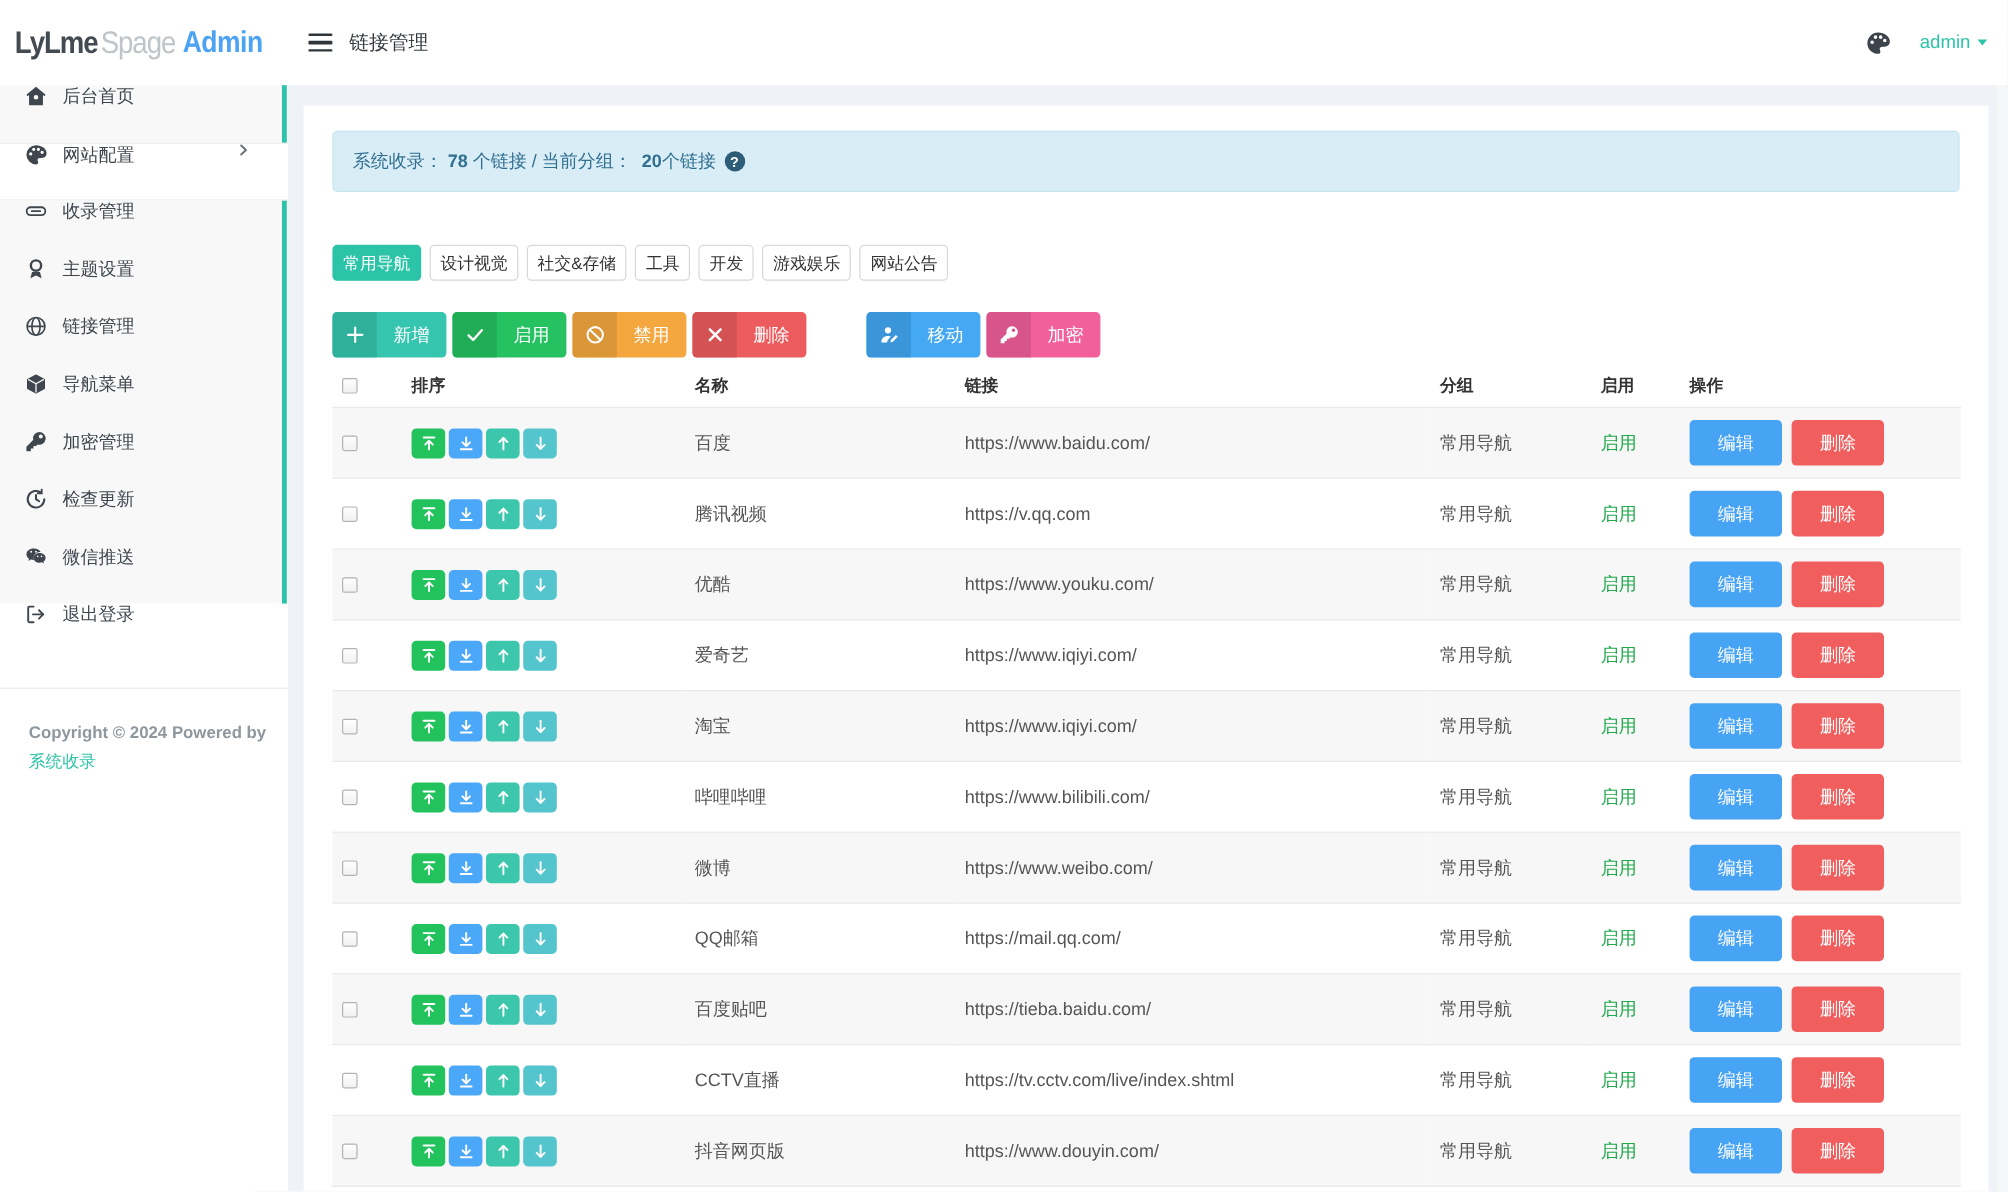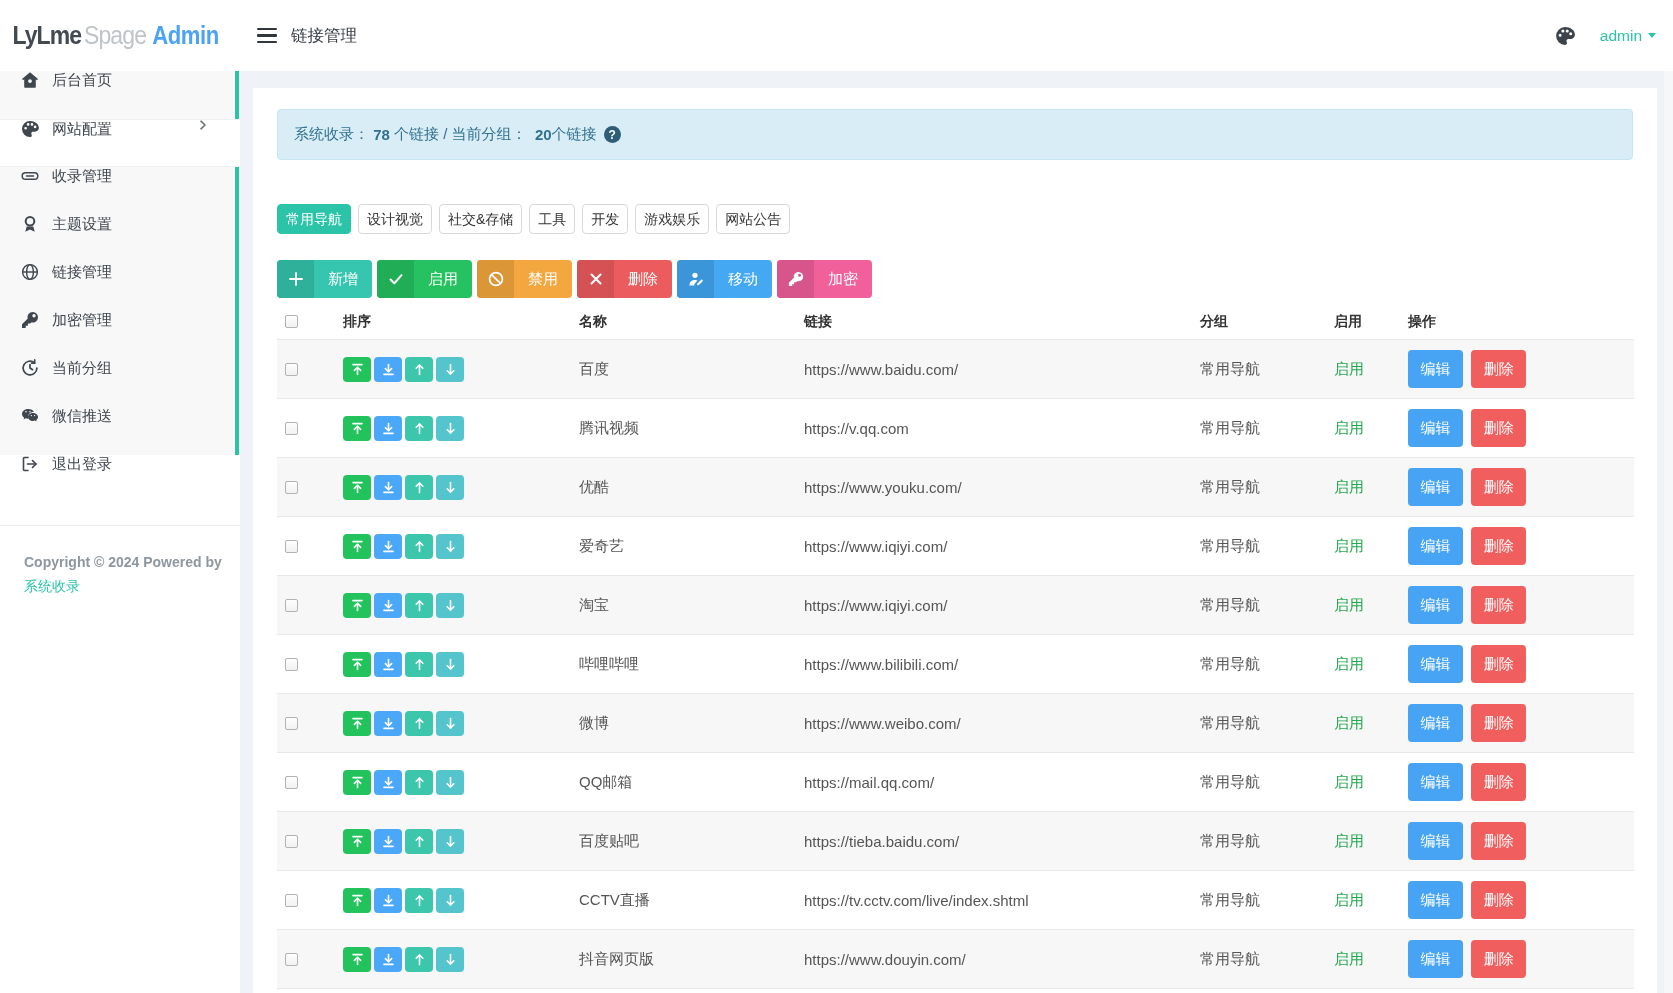--- a/index.html
+++ b/index.html
@@ -115,21 +115,21 @@
     width:95px; height:38px; border-radius:4px; overflow:hidden;
     display:flex; margin-right:5px; color:#fff; cursor:pointer; border:none;
   }
   .tbtn-icon { width:37px; display:flex; align-items:center; justify-content:center; flex:none; }
   .tbtn-icon svg { width:16px; height:16px; }
   .tbtn-label { flex:1; display:flex; align-items:center; justify-content:center; font-size:15px; }
   .tbtn.teal   { background:var(--btn-teal);   } .tbtn.teal .tbtn-icon   { background:var(--btn-teal-dark); }
   .tbtn.green  { background:var(--btn-green);  } .tbtn.green .tbtn-icon  { background:var(--btn-green-dark); }
   .tbtn.orange { background:var(--btn-orange); } .tbtn.orange .tbtn-icon { background:var(--btn-orange-dark); }
   .tbtn.red    { background:var(--btn-red);    } .tbtn.red .tbtn-icon    { background:var(--btn-red-dark); }
-  .tbtn.blue   { background:var(--btn-blue);   } .tbtn.blue .tbtn-icon   { background:var(--btn-blue-dark); }
+  .tbtn.blue   { background:var(--btn-blue);margin-left:45px;   } .tbtn.blue .tbtn-icon   { background:var(--btn-blue-dark); }
   .tbtn.pink   { background:var(--btn-pink);   } .tbtn.pink .tbtn-icon   { background:var(--btn-pink-dark); }
 
   
   table.links { margin-top:5px; width:100%; border-collapse:collapse; table-layout:fixed; }
   table.links th {
     text-align:left; padding:10px 8px; font-size:14px; line-height:16px;
     color:#333; font-weight:700;
   }
   table.links td { padding:10px 8px; font-size:15px; color:#555; vertical-align:middle; }
   table.links tbody tr { border-top:1px solid #e8e8e8; }
@@ -149,21 +149,21 @@
   }
   .sort-btn svg { width:13px; height:13px; }
   .sort-top    { background:var(--sort-top); }
   .sort-bottom { background:var(--sort-bottom); }
   .sort-up     { background:var(--sort-up); }
   .sort-down   { background:var(--sort-down); }
 
   .status-enabled { color:var(--enabled-green); }
 
   .action-btn {
-    width:55px; height:38px; border-radius:4px; border:none; margin-right:4px;
+    width:77px; height:38px; border-radius:4px; border:none; margin-right:4px;
     display:inline-flex; align-items:center; justify-content:center;
     color:#fff; font-size:15px; cursor:pointer; vertical-align:middle;
   }
   .action-edit { background:var(--edit-blue); }
   .action-delete { background:var(--delete-red); }
 </style>
 </head>
 <body>
 
 <aside class="sidebar">
@@ -228,41 +228,51 @@
           <svg viewBox="0 0 18 18" fill="none" stroke="currentColor" stroke-width="1.4">
             <circle cx="9" cy="9" r="7.4"></circle>
             <ellipse cx="9" cy="9" rx="3.4" ry="7.4"></ellipse>
             <path d="M1.6 9 H16.4"></path>
           </svg>
         </span>
         <span class="mi-label">链接管理</span>
 
       </div>
 
+      <div class="menu-item">
+        <span class="mi-icon">
+          <svg viewBox="0 0 18 18" fill="currentColor" stroke="currentColor" stroke-width="1" stroke-linejoin="round">
+            <path d="M9 1.5 L16 5.2 V12.8 L9 16.5 L2 12.8 V5.2 Z"></path>
+            <path d="M2.4 5.2 L9 8.8 L15.6 5.2 M9 8.8 V16" fill="none" stroke="#f8f8f8" stroke-width="1.1"></path>
+          </svg>
+        </span>
+        <span class="mi-label">导航菜单</span>
+
+      </div>
 
 
       <div class="menu-item">
         <span class="mi-icon">
           <svg viewBox="0 0 18 18" fill="currentColor">
             <path d="M11.7 1 a5.3 5.3 0 0 0-5.1 6.7 L1 13.3 V17 h3.7 v-2.2 h2.2 v-2.2 h2.2 l1.2-1.2 A5.3 5.3 0 1 0 11.7 1 Z M13 6.4 a1.7 1.7 0 1 1 0-3.4 1.7 1.7 0 0 1 0 3.4 Z"></path>
           </svg>
         </span>
         <span class="mi-label">加密管理</span>
 
       </div>
 
       <div class="menu-item">
         <span class="mi-icon">
           <svg viewBox="0 0 18 18" fill="none" stroke="currentColor" stroke-width="1.7" stroke-linecap="round">
             <path d="M15.9 9 A6.9 6.9 0 1 1 13.5 3.8"></path>
             <path d="M13.7 0.9 L13.7 4.1 L10.5 4.1" stroke-width="1.6"></path>
             <path d="M9 5.6 V9 L11.6 10.7"></path>
           </svg>
         </span>
-        <span class="mi-label">当前分组</span>
+        <span class="mi-label">检查更新</span>
 
       </div>
 
       <div class="menu-item">
         <span class="mi-icon">
           <svg viewBox="0 0 18 18" fill="currentColor">
             <path d="M7 2 C3.7 2 1 4.2 1 6.9 c0 1.5.8 2.8 2.1 3.7 L2.6 12.4 l2.1-1.1 c.7.2 1.5.4 2.3.4 h.3 A4.6 4.6 0 0 1 7 9.9 C7 7.2 9.5 5 12.6 5 h.3 C12.3 3.3 9.9 2 7 2 Z M5 5.6 a.8.8 0 1 1 0-1.6 .8.8 0 0 1 0 1.6 Z M9 5.6 a.8.8 0 1 1 0-1.6 .8.8 0 0 1 0 1.6 Z"></path>
             <path d="M17 9.9 c0-2.2-2.2-4-5-4 s-5 1.8-5 4 2.2 4 5 4 c.7 0 1.3-.1 1.9-.3 l1.8.9 -.5-1.5 C16.3 12.2 17 11.1 17 9.9 Z M10.4 9.3 a.7.7 0 1 1 0-1.4 .7.7 0 0 1 0 1.4 Z M13.6 9.3 a.7.7 0 1 1 0-1.4 .7.7 0 0 1 0 1.4 Z"></path>
           </svg>
         </span>

